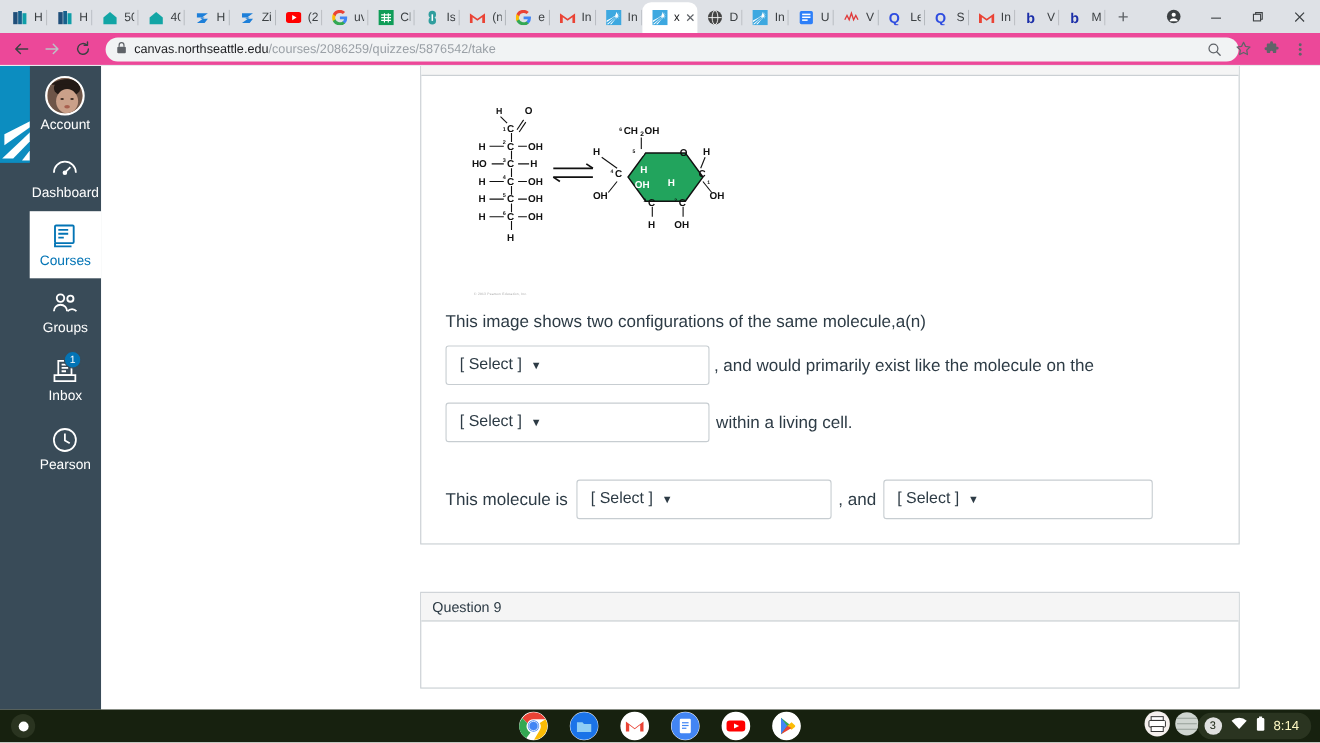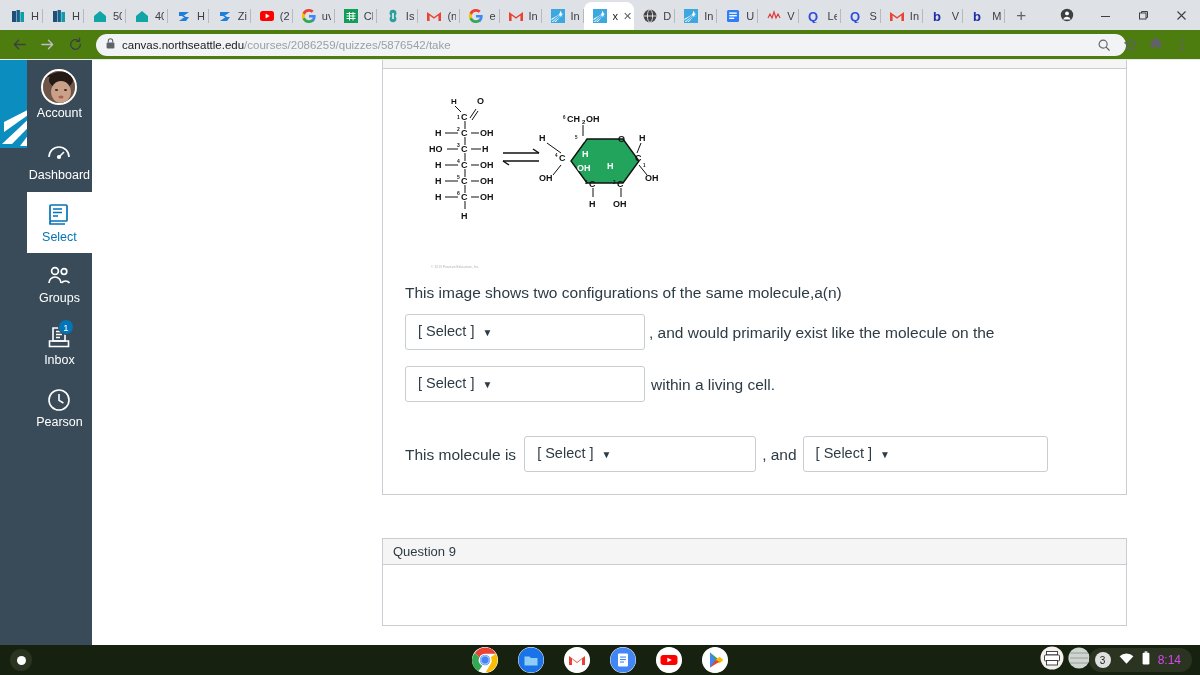--- a/index.html
+++ b/index.html
@@ -52,21 +52,21 @@
     position: absolute; right: 0; top: 0; height: 30px;
     display: flex; align-items: center; gap: 0;
   }
   #win-controls .wbtn {
     width: 38px; height: 30px; display: flex; align-items: center;
     justify-content: center; color: #3c4043; font-size: 13px;
   }
 
   
   #toolbar {
-    height: 30px; background: #4d7c0f; display: flex; align-items: center;
+    height: 30px; background: #ec4899; display: flex; align-items: center;
     padding: 0 6px; gap: 2px; border-bottom: 1px solid #e8eaed;
   }
   .navbtn {
     width: 26px; height: 26px; display: flex; align-items: center;
     justify-content: center; color: #5f6368; font-size: 15px; border-radius: 50%;
   }
   .navbtn.dim { color: #bdc1c6; }
   #omnibox {
     flex: 1 1 auto; height: 22px; background: #f1f3f4;
     border-radius: 11px; display: flex; align-items: center;
@@ -170,21 +170,21 @@
   #shelf-status {
     position: absolute; right: 8px; display: flex; align-items: center;
     gap: 8px; background: #2a3420; border-radius: 14px;
     padding: 3px 11px 3px 6px; height: 24px;
   }
   #shelf-status .notif {
     width: 16px; height: 16px; border-radius: 50%; background: #e0e0e0;
     color: #17210f; font-size: 10px; display: flex; align-items: center;
     justify-content: center;
   }
-  #shelf-status .clock { color: #d946ef; font-size: 12px; }
+  #shelf-status .clock { color: #fef9c3; font-size: 12px; }
   #shelf-right-icons { position: absolute; right: 110px; display: flex; gap: 4px; align-items: center; }
 </style>
 </head>
 <body>
 
 <div id="chrome-window">
 
   <div id="tab-strip">
     <div id="tabs-container" style="display:flex;align-items:flex-end;">
         <div class="tab">
@@ -536,21 +536,21 @@
             <span class="nlabel">Dashboard</span>
           </div>
           <div class="nav-item selected">
             <div class="nav-icon">
               <svg width="26" height="26" viewBox="0 0 26 26" fill="none" stroke="currentColor" stroke-width="1.7">
                 <rect x="4" y="3" width="17" height="16" rx="1"></rect>
                 <path d="M7 7h9M7 10.5h9M7 14h5"></path>
                 <path d="M4 19v3h15"></path>
               </svg>
             </div>
-            <span class="nlabel">Select</span>
+            <span class="nlabel">Courses</span>
           </div>
           <div class="nav-item">
             <div class="nav-icon">
               <svg width="26" height="26" viewBox="0 0 26 26" fill="none" stroke="currentColor" stroke-width="1.7">
                 <circle cx="9" cy="8" r="3.4"></circle>
                 <circle cx="18" cy="8.5" r="2.8"></circle>
                 <path d="M3 20a6 6 0 0 1 12 0"></path>
                 <path d="M15.5 20a5 5 0 0 1 8-0"></path>
               </svg>
             </div>

